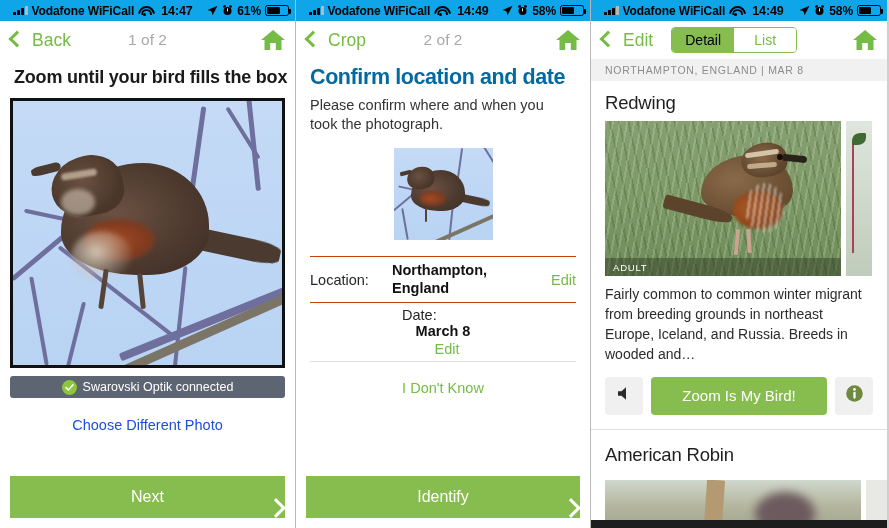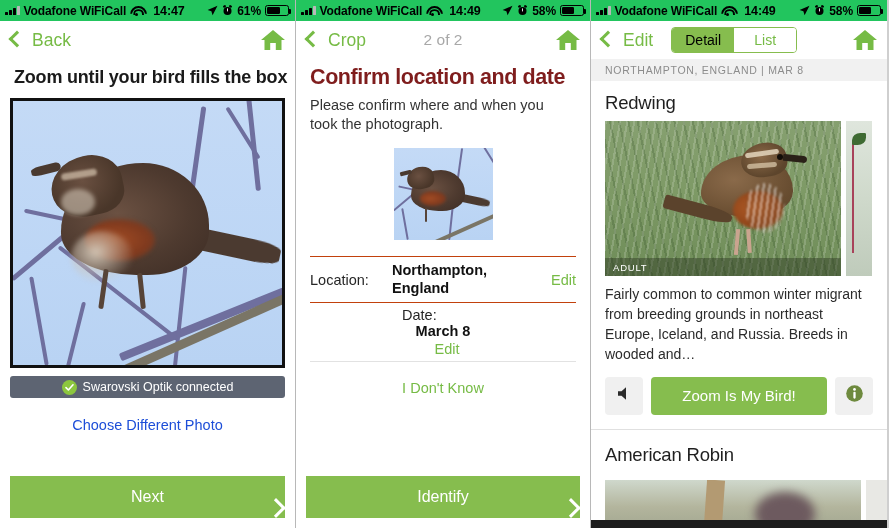--- a/index.html
+++ b/index.html
@@ -11,22 +11,22 @@
   }
   .screens { display: flex; width: 889px; height: 528px; background:#cfcfcf; }
   .screen { position: relative; background:#ffffff; height:528px; overflow:hidden; }
   .screen.s1 { width: 295px; }
   .screen.s2 { width: 296px; border-left:1px solid #b8b8b8; border-right:1px solid #b8b8b8;}
   .screen.s3 { width: 296px; }
 
   
   .statusbar {
     height: 21px; display:flex; align-items:center;
-    padding: 0 6px 0 5px; font-size: 12.5px; font-weight: bold;
-    color:#000; background:#22c55e; letter-spacing: -0.1px;
+    padding: 0 6px 0 13px; font-size: 12.5px; font-weight: bold;
+    color:#000; background:#0ea5e9; letter-spacing: -0.1px;
   }
   .sb-left { display:flex; align-items:center; gap:4px; }
   .sb-right { margin-left:auto; display:flex; align-items:center; gap:4px; }
   .bars { display:flex; align-items:flex-end; gap:1.4px; height:9px; }
   .bars i { width:2.6px; background:#000; border-radius:0.5px; display:block; }
   .bars i:nth-child(1){height:3.5px}
   .bars i:nth-child(2){height:5.5px}
   .bars i:nth-child(3){height:7.5px}
   .bars i:nth-child(4){height:9.5px; background:#b9b9b9;}
   .carrier { font-size:12px; font-weight:bold; }
@@ -136,21 +136,21 @@
     justify-content:center; color:#fff; font-size:16px; cursor:pointer;
   }
   .cta .arrow { position:absolute; right:16px; top:50%; transform:translateY(-50%); }
   .chev-right{ width:13px;height:20px; position:relative;}
   .chev-right::before{
     content:""; position:absolute; left:0; top:4px; width:11px;height:11px;
     border-right:3.6px solid #fff; border-top:3.6px solid #fff; transform:rotate(45deg);
   }
 
   
-  .s2-heading{ font-size:21.5px; font-weight:bold; color:#7f1d1d; padding:6px 0 0 14px; letter-spacing:-0.4px;}
+  .s2-heading{ font-size:21.5px; font-weight:bold; color:#0369a1; padding:6px 0 0 14px; letter-spacing:-0.4px;}
   .s2-sub{ font-size:14.5px; color:#333; padding:6px 22px 0 14px; line-height:1.32;}
   .thumb-wrap{ display:flex; justify-content:center; margin-top:14px;}
   .thumb{
     width:99px;height:92px;position:relative;overflow:hidden;background:#bcd4f2;
   }
   .row{
     margin: 0 14px; border-top:1px solid #c2410c; display:flex; align-items:center;
     min-height:46px; padding: 4px 0;
   }
   .row:last-of-type{ border-bottom:1px solid #e2e2e2;flex-direction:column;}
@@ -250,20 +250,21 @@
             <i style="width:13px"></i>
           </span>
       </div>
     </div>
 
     <div class="navbar">
       <div class="nav-back">
         <span class="chev-left"></span>
         <span class="nav-back-label">Back</span>
       </div>
+      <div class="nav-title">1 of 2</div>
       <span class="home-icon">
         <svg width="26" height="24" viewBox="0 0 26 24">
             <path d="M13 2 L25 12 L21.5 12 L21.5 22 L15.8 22 L15.8 15 L10.2 15 L10.2 22 L4.5 22 L4.5 12 L1 12 Z" fill="#76bb45"></path>
           </svg>
       </span>
     </div>
 
     <div class="s1-heading">Zoom until your bird fills the box</div>
 
     <div class="photo-frame">

